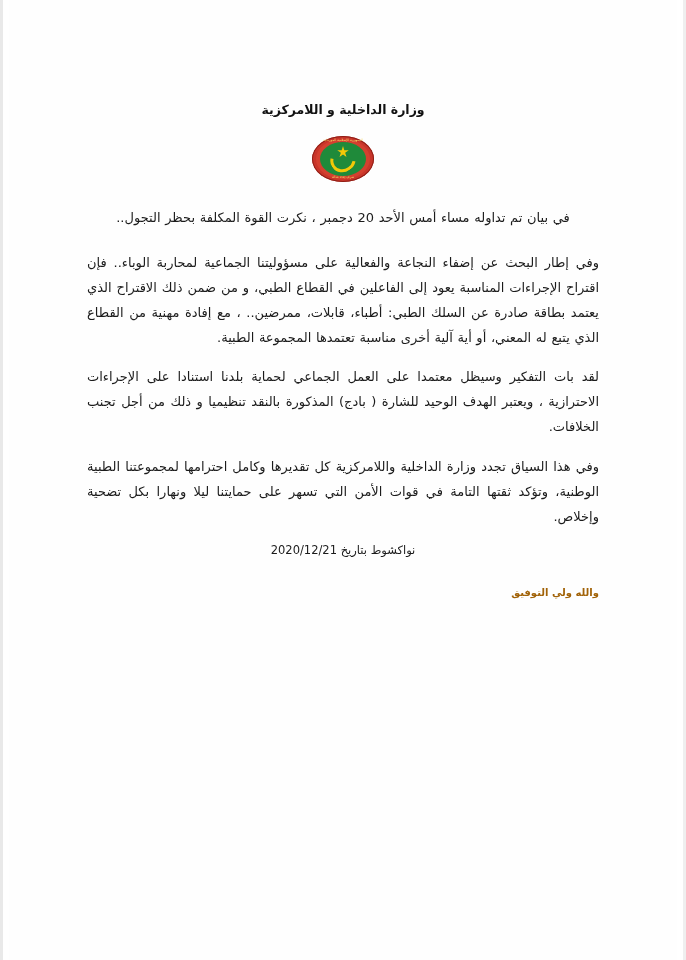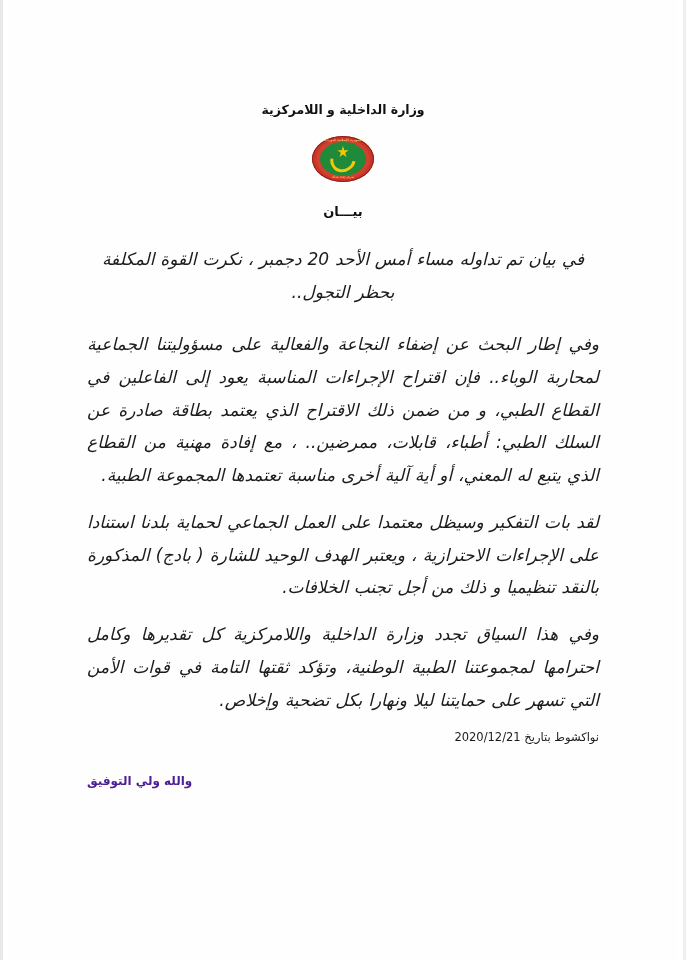--- a/index.html
+++ b/index.html
@@ -142,51 +142,50 @@
     letter-spacing: 1px;
   }
 
   
   .body-block {
     margin-top: 24px;
   }
 
   p.para {
     margin: 0 0 14.5px 0;
-    font-size: 17px;
+    font-size: 13px;
     line-height: 1.92;
     color: #1b1b1b;
     text-align: justify;
     text-justify: inter-word;
     direction: rtl;
     word-spacing: 0.5px;
-    font-style: italic;
   }
   p.para:last-child { margin-bottom: 0; }
 
   p.para.lead {
     text-align: center;
     margin-bottom: 20px;
   }
 
   .date-line {
     margin-top: 14px;
-    text-align: right;
+    text-align: center;
     font-size: 11.5px;
     color: #1b1b1b;
     direction: rtl;
     unicode-bidi: plaintext;
   }
 
   .closing {
     margin-top: 30px;
-    text-align: left;
-    font-size: 12px;
+    text-align: right;
+    font-size: 10px;
     font-weight: bold;
-    color: #4c1d95;
+    color: #a16207;
   }
 </style>
 </head>
 <body>
 
 <div id="page">
   <div id="sheet">
     <div class="inner">
 
       <div class="doc-title">وزارة الداخلية و اللامركزية</div>
@@ -197,21 +196,20 @@
           <div class="ring-inner-gap"></div>
           <div class="arc-text-top">الجمهورية الإسلامية الموريتانية</div>
           <div class="arc-text-bottom">شرف إخاء عدالة</div>
           <div class="field">
             <div class="crescent"></div>
             <div class="star"></div>
           </div>
         </div>
       </div>
 
-      <div class="statement-heading">بيـــان</div>
 
       <div class="body-block">
         <p class="para lead">في بيان تم تداوله مساء أمس الأحد 20 دجمبر ، نكرت القوة المكلفة بحظر التجول..</p>
         <p class="para">وفي إطار البحث عن إضفاء النجاعة والفعالية على مسؤوليتنا الجماعية لمحاربة الوباء.. فإن اقتراح الإجراءات المناسبة يعود إلى الفاعلين في القطاع الطبي، و من ضمن ذلك الاقتراح الذي يعتمد بطاقة صادرة عن السلك الطبي: أطباء، قابلات، ممرضين.. ، مع إفادة مهنية من القطاع الذي يتبع له المعني، أو أية آلية أخرى مناسبة تعتمدها المجموعة الطبية.</p>
         <p class="para">لقد بات التفكير وسيظل معتمدا على العمل الجماعي لحماية بلدنا استنادا على الإجراءات الاحترازية ، ويعتبر الهدف الوحيد للشارة ( بادج) المذكورة بالنقد تنظيميا و ذلك من أجل تجنب الخلافات.</p>
         <p class="para">وفي هذا السياق تجدد وزارة الداخلية واللامركزية كل تقديرها وكامل احترامها لمجموعتنا الطبية الوطنية، وتؤكد ثقتها التامة في قوات الأمن التي تسهر على حمايتنا ليلا ونهارا بكل تضحية وإخلاص.</p>
       </div>
 
       <div class="date-line">نواكشوط بتاريخ 2020/12/21</div>
 

